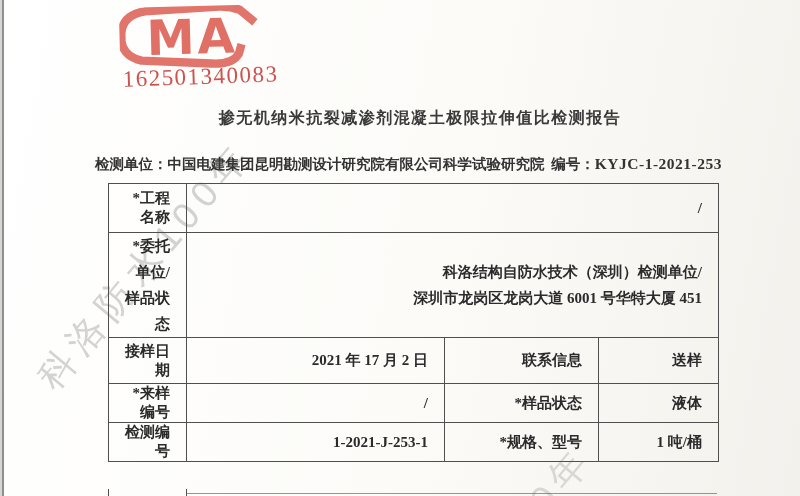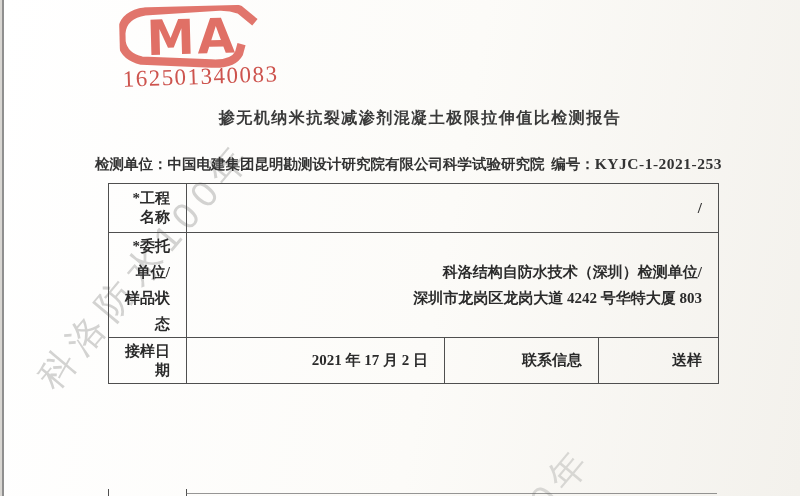--- a/index.html
+++ b/index.html
@@ -112,28 +112,40 @@
         <td>*工程名称</td>
         <td colspan="3">/</td>
       </tr>
       <tr class="r2">
         <td class="two-line">
           <div>*委托单位/</div>
           <div>样品状态</div>
         </td>
         <td colspan="3" class="two-line">
           <div>科洛结构自防水技术（深圳）检测单位/</div>
-          <div>深圳市龙岗区龙岗大道 4242 号华特大厦 803</div>
+          <div>深圳市龙岗区龙岗大道 6001 号华特大厦 451</div>
         </td>
       </tr>
       <tr class="r5">
         <td>接样日期</td>
         <td>2021 年 17 月 2 日</td>
         <td>联系信息</td>
         <td>送样</td>
+      </tr>
+      <tr class="r6">
+        <td>*来样编号</td>
+        <td>/</td>
+        <td>*样品状态</td>
+        <td>液体</td>
+      </tr>
+      <tr class="r7">
+        <td>检测编号</td>
+        <td>1-2021-J-253-1</td>
+        <td>*规格、型号</td>
+        <td>1 吨/桶</td>
       </tr>
     </tbody>
   </table>
 
   <div class="below-v1"></div>
   <div class="below-v2"></div>
   <div class="below-h"></div>
 </div>
 
 </body></html>

